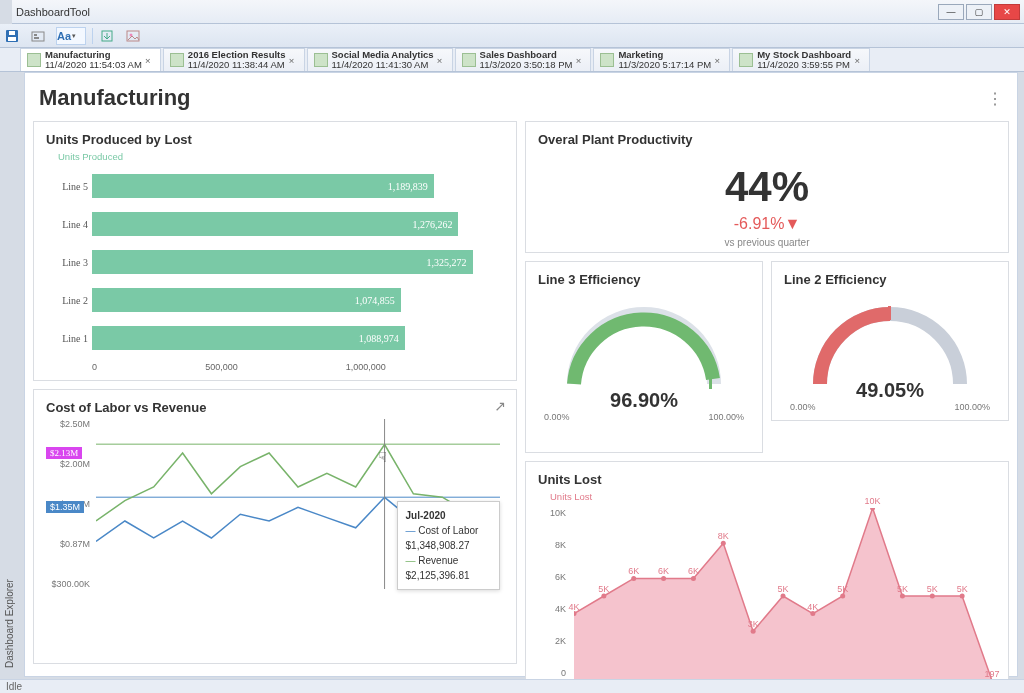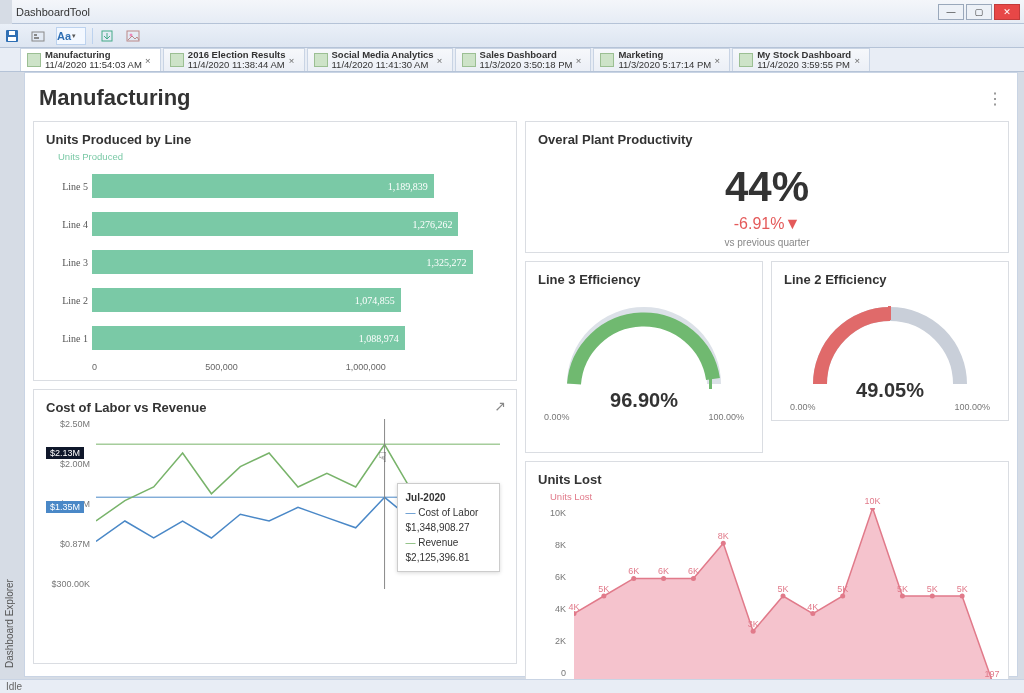--- a/index.html
+++ b/index.html
@@ -68,21 +68,21 @@
 .gauge-ticks { display: flex; justify-content: space-between; font-size: 9px; color: #777; padding: 0 6px; }
 
 
 .line-card { flex: 1; position: relative; }
 .expand-icon { position: absolute; right: 10px; top: 8px; font-size: 14px; color: #888; }
 .linechart { position: relative; height: 190px; padding: 4px 4px 4px 50px; }
 .yaxis { position: absolute; left: 0; top: 0; bottom: 20px; width: 48px; display: flex; flex-direction: column; justify-content: space-between; font-size: 9px; color: #777; text-align: right; padding-right: 4px; }
 .plot { position: absolute; left: 50px; right: 4px; top: 0; bottom: 20px; }
 .tooltip { position: absolute; background: #fff; border: 1px solid #ccc; box-shadow: 0 1px 4px rgba(0,0,0,.15); padding: 6px 8px; font-size: 10px; line-height: 1.5; }
 .badge { position: absolute; background: #4a88c7; color: #fff; font-size: 9px; padding: 1px 4px; }
-.badge.green { background: #0f172a; }
+.badge.green { background: #d946ef; font-family: Liberation Serif, serif; }
 .hand { position: absolute; font-size: 14px; }
 
 
 .area-card { flex: 1; }
 .areachart { position: relative; height: 190px; padding: 4px 4px 14px 36px; }
 .areachart .yaxis { width: 32px; }
 .areachart .plot { left: 36px; bottom: 14px; }
 .xlabels { position: absolute; left: 36px; right: 4px; bottom: 0; display: flex; justify-content: space-between; font-size: 8px; color: #888; }
 .dlabel { position: absolute; font-size: 9px; color: #e17a8a; transform: translate(-50%, -100%); white-space: nowrap; }
 
@@ -195,21 +195,21 @@
   <div class="page-header">
     <div class="page-title">Manufacturing</div>
     <div class="more-icon">⋮</div>
   </div>
 
   <div class="grid">
 
     <div class="col">
 
       <div class="card" style="height:260px;">
-        <div class="card-title">Units Produced by Line</div>
+        <div class="card-title">Units Produced by Lost</div>
         <div class="legend">
             <span class="sq" style="color:#7ac9a6">Units Produced</span>
           </div>
         <div class="bars chart-body" id="bars">
             <div class="bar-row">
               <span class="bar-label">Line 5</span>
     <div class="bar-track">
                 <div class="bar-fill" style="width:84.9885%">1,189,839</div>
               </div>
             </div>
@@ -260,21 +260,21 @@
           <div class="plot" id="lineplot">
             <span class="badge green" style="left:-50px; top:28px;">$2.13M</span>
             <span class="badge" style="left:-50px; top:82px;">$1.35M</span>
           <svg width="404" height="170">
   <line x1="0" y1="25.159999999999997" x2="404" y2="25.159999999999997" stroke="#78b36a" stroke-dasharray="0"></line>
   <line x1="0" y1="78.19999999999999" x2="404" y2="78.19999999999999" stroke="#4a88c7"></line>
   <path d="M0.0 102.0 L28.9 81.6 L57.7 68.0 L86.6 34.0 L115.4 74.8 L144.3 47.6 L173.1 34.0 L202.0 68.0 L230.9 54.4 L259.7 68.0 L288.6 25.5 L317.4 74.8 L346.3 78.2 L375.1 95.2 L404.0 136.0" stroke="#78b36a" stroke-width="1.5" fill="none"></path>
   <path d="M0.0 122.4 L28.9 102.0 L57.7 119.0 L86.6 102.0 L115.4 119.0 L144.3 95.2 L173.1 102.0 L202.0 88.4 L230.9 98.6 L259.7 108.8 L288.6 78.3 L317.4 102.0 L346.3 102.7 L375.1 115.6 L404.0 122.4" stroke="#4a88c7" stroke-width="1.5" fill="none"></path>
   <line x1="288.57142857142856" y1="0" x2="288.57142857142856" y2="170" stroke="#888"></line>
 </svg>
-              <div class="tooltip" style="left:300.57142857142856px; top:64px;">
+              <div class="tooltip" style="left:300.57142857142856px; top:82px;">
      <b>Jul-2020</b><br>
      <span style="color:#4a88c7">—</span> Cost of Labor &nbsp;&nbsp; $1,348,908.27<br>
      <span style="color:#78b36a">—</span> Revenue &nbsp;&nbsp; $2,125,396.81
    </div>
    <span class="hand" style="left:282.57142857142856px; top:30px;">☟</span>
             </div>
         </div>
       </div>
     </div>
 

